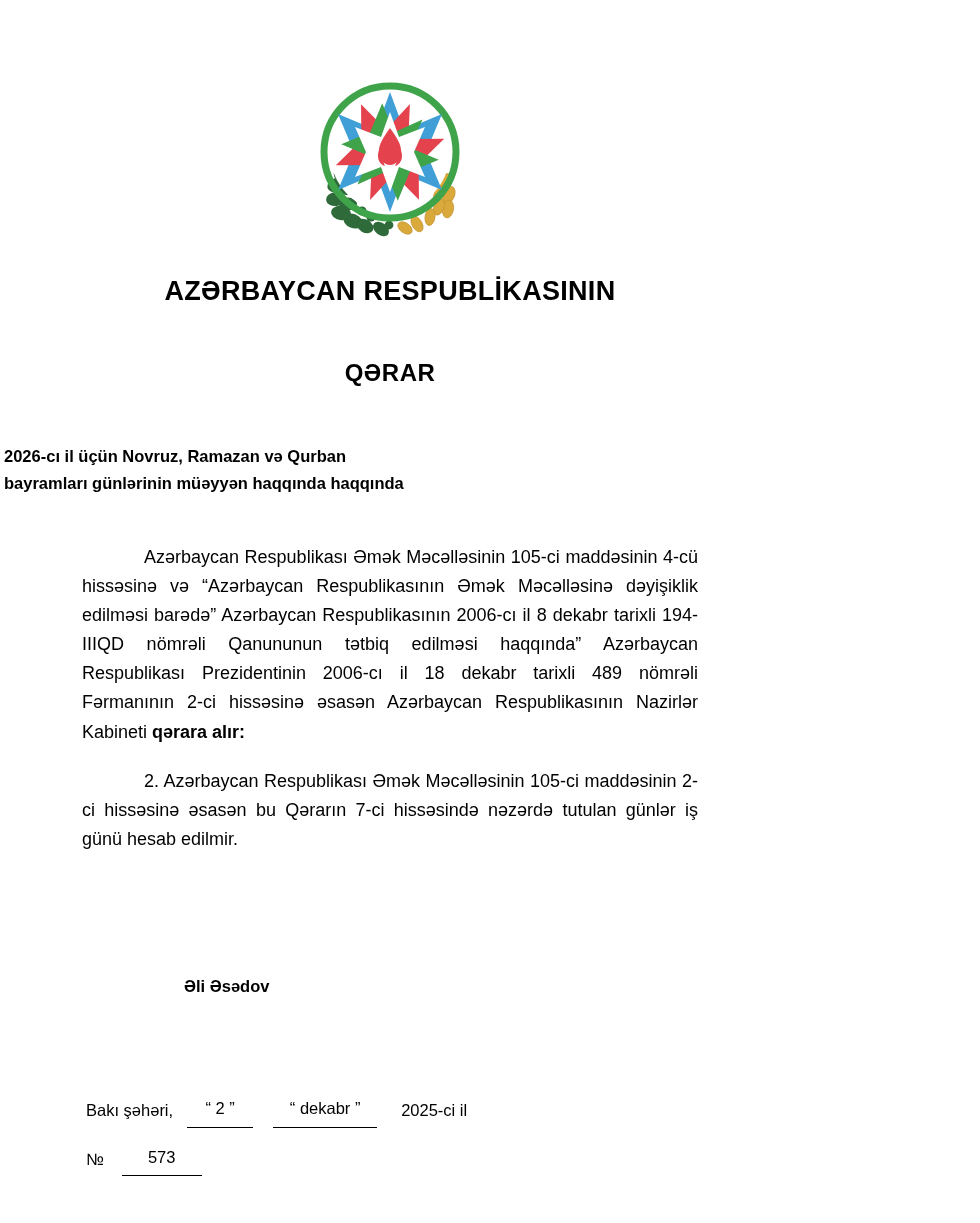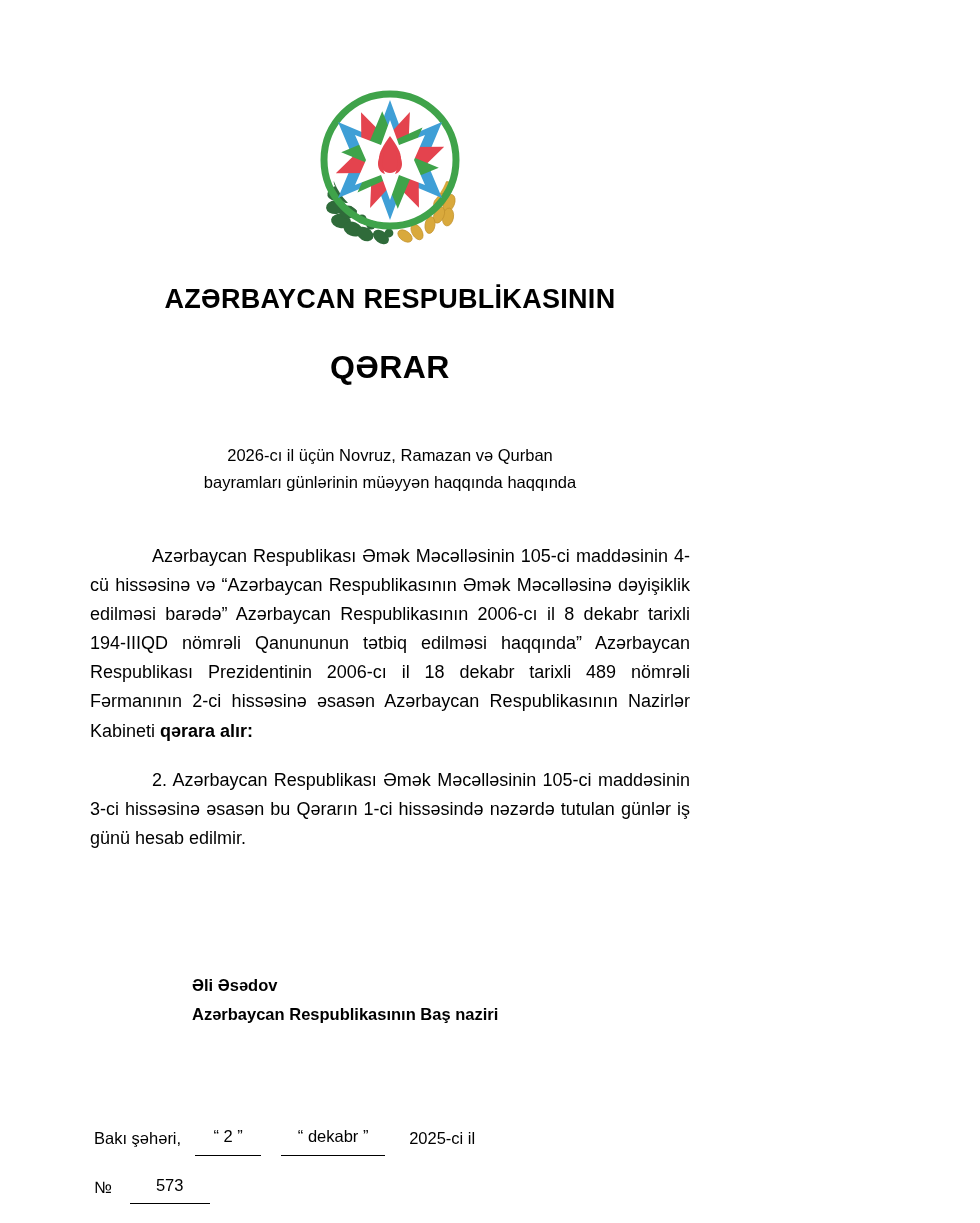--- a/index.html
+++ b/index.html
@@ -12,21 +12,21 @@
     height: 1223px;
     font-family: "Liberation Sans", sans-serif;
     color: #000000;
     position: relative;
     overflow: hidden;
   }
   .page {
     width: 780px;
     height: 1223px;
     box-sizing: border-box;
-    padding: 12px;
+    padding: 4px;
     position: relative;
   }
 
   
   .emblem-wrap {
     width: 100%;
     display: flex;
     justify-content: center;
     padding-top: 64px;
   }
@@ -43,31 +43,31 @@
     margin-top: 22px;
   }
   .doc-head .line1,
   .doc-head .line2 {
     font-size: 27px;
     font-weight: bold;
     letter-spacing: 0.3px;
     line-height: 1.45;
   }
   .doc-head .qerar {
-    font-size: 32px;
-    font-weight: bold;
-    margin-top: 30px;
+    font-size: 24px;
+    font-weight: bold;
+    margin-top: 48px;
     letter-spacing: 0.5px;
   }
 
   .subject {
-    text-align: center;
+    text-align: left;
     margin-top: 56px;
     font-size: 16.5px;
-    font-weight: normal;
+    font-weight: bold;
     line-height: 1.62;
   }
 
   
   .body-text {
     margin: 46px 78px 0 78px;
     font-size: 18px;
     line-height: 1.62;
     text-align: justify;
     text-justify: inter-word;
@@ -189,26 +189,25 @@
     <div class="qerar">QƏRAR</div>
   </div>
 
   <div class="subject">
     <div>2026-cı il üçün Novruz, Ramazan və Qurban</div>
     <div>bayramları günlərinin müəyyən haqqında haqqında</div>
   </div>
 
   <div class="body-text">
     <p><span>Azərbaycan Respublikası Əmək Məcəlləsinin 105-ci maddəsinin 4-cü hissəsinə və “Azərbaycan Respublikasının Əmək Məcəlləsinə dəyişiklik edilməsi barədə” Azərbaycan Respublikasının 2006-cı il 8 dekabr tarixli 194-IIIQD nömrəli Qanununun tətbiq edilməsi haqqında” Azərbaycan Respublikası Prezidentinin 2006-cı il 18 dekabr tarixli 489 nömrəli Fərmanının 2-ci hissəsinə əsasən Azərbaycan Respublikasının Nazirlər Kabineti </span><b>qərara alır:</b></p>
-    <p>2. Azərbaycan Respublikası Əmək Məcəlləsinin 105-ci maddəsinin 3-ci hissəsinə əsasən bu Qərarın 1-ci hissəsində nəzərdə tutulan günlər iş günü hesab edilmir.</p>
+    <p>2. Azərbaycan Respublikası Əmək Məcəlləsinin 105-ci maddəsinin 2-ci hissəsinə əsasən bu Qərarın 7-ci hissəsində nəzərdə tutulan günlər iş günü hesab edilmir.</p>
   </div>
 
   <div class="signature">
     <div>Əli Əsədov</div>
-    <div>Azərbaycan Respublikasının Baş naziri</div>
   </div>
 
   <div class="footer">
     <div class="footer-row">
       <span class="f-label">Bakı şəhəri,</span>
       <span class="blank day">“ 2 ”</span>
       <span class="blank month">“ dekabr ”</span>
       <span class="f-label" style="margin-left:10px;margin-top:20px;">2025-ci il</span>
     </div>
     <div class="footer-row second">

